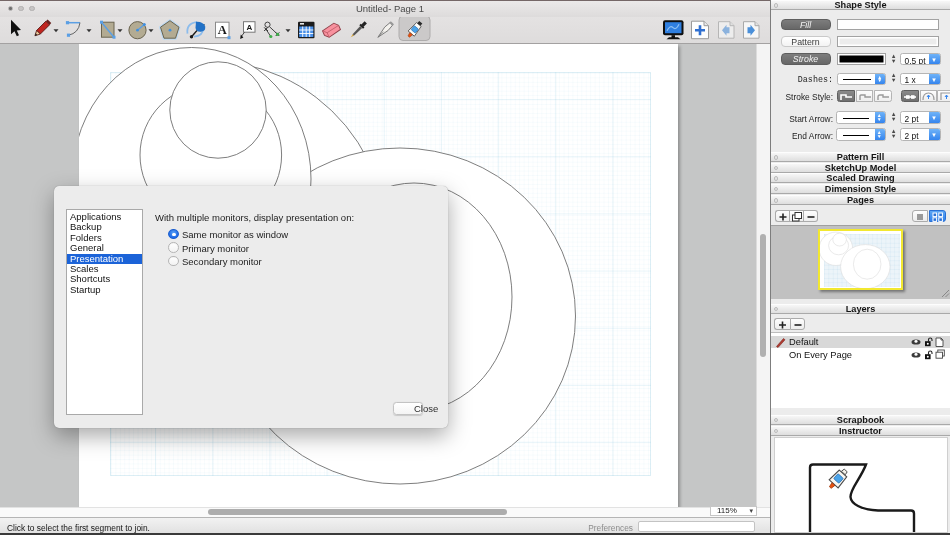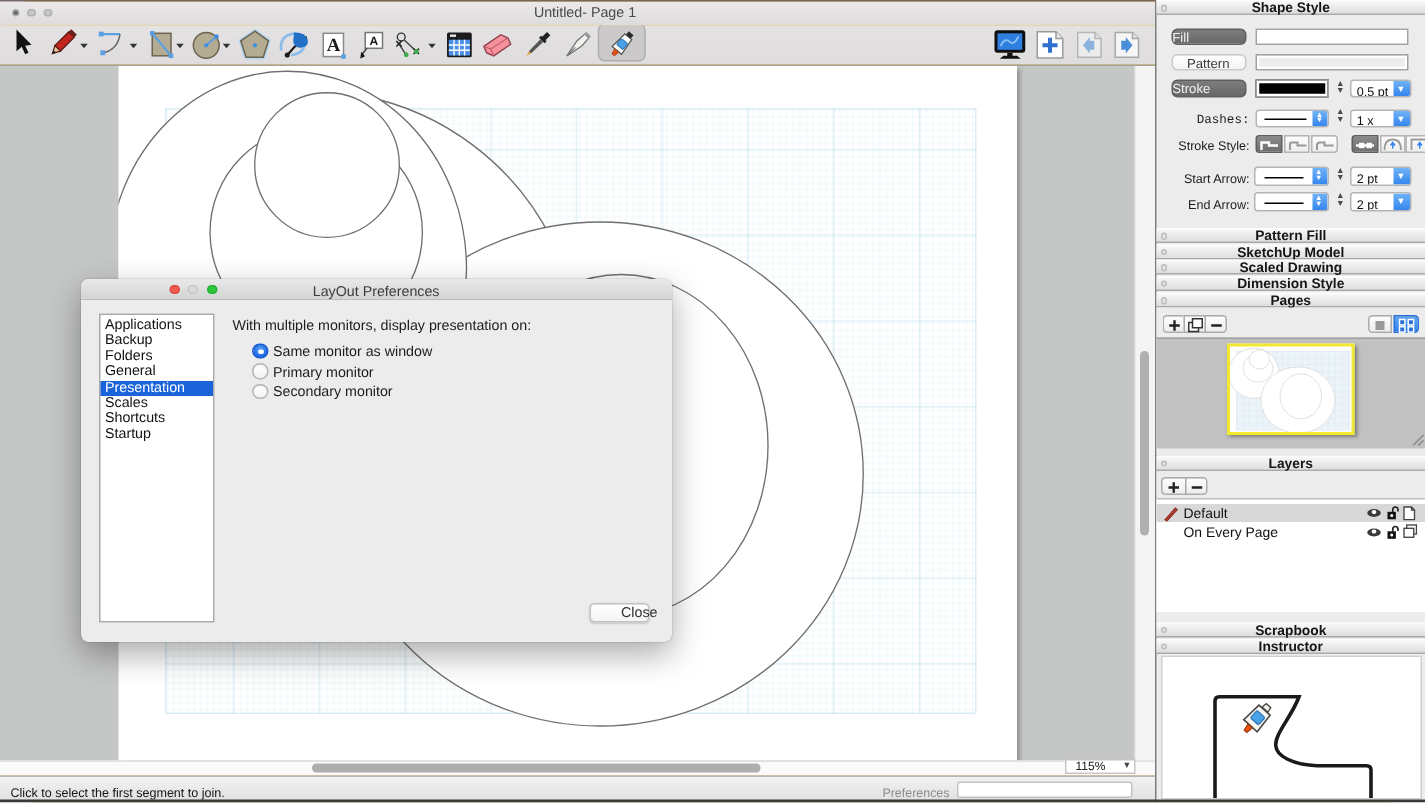--- a/index.html
+++ b/index.html
@@ -1,17 +1,17 @@
 <!DOCTYPE html>
 <html><head>
 <meta charset="utf-8">
 <style>
 * { margin:0; padding:0; box-sizing:border-box; }
 html,body { width:950px; height:535px; overflow:hidden; font-family:"Liberation Sans", sans-serif; }
-#app { position:relative; width:950px; height:535px; background:#eab308;border-radius:23px; }
+#app { position:relative; width:950px; height:535px; background:#86efac; }
 
 
 #titlebar { position:absolute; left:0; top:0; width:950px; height:17px;
   background:linear-gradient(#ebe9e9,#dddbdb); border-top:1px solid #756767; }
 .tl { position:absolute; top:4.5px; width:5.6px; height:5.6px; border-radius:50%;
   background:#c7c5c5; border:0.5px solid #b2b0b0; }
 #wtitle { position:absolute; left:300px; top:2px; width:180px; text-align:center;
   font-size:9.5px; color:#4a4a4a; }
 
 
@@ -60,34 +60,34 @@
   background:#fff; border:1px solid #a9a9a9; font-size:9.5px; color:#111; }
 #dlg-list .it { height:10.4px; line-height:10.6px; padding-left:3.5px; white-space:nowrap; }
 #dlg-list .sel { background:#1b63d8; color:#fff; }
 #dlg-msg { position:absolute; left:101.5px; top:25.5px; font-size:9.5px; color:#1c1c1c; }
 .radio-row { position:absolute; left:114.5px; font-size:9.5px; color:#1c1c1c; height:12px; }
 .rb { position:absolute; left:0; top:0.5px; width:10.5px; height:10.5px; border-radius:50%;
   background:linear-gradient(#ffffff,#f2f2f2); border:0.5px solid #b6b6b6; box-shadow:inset 0 0.5px 1px rgba(0,0,0,0.08); }
 .rb.on { background:radial-gradient(circle at 50% 35%, #5ba1f5, #1f6be8 70%); border:0.5px solid #1c5fd0; }
 .rb.on:after { content:""; position:absolute; left:3.2px; top:3.2px; width:3.6px; height:3.6px; border-radius:50%; background:#fff; }
 .radio-row .lbl { position:absolute; left:14px; top:1px; white-space:nowrap; }
-#dlg-close { position:absolute; left:339.5px; top:215.5px; width:40px; height:13px;
+#dlg-close { position:absolute; left:339.5px; top:215.5px; width:30px; height:13px;
   background:linear-gradient(#ffffff,#f4f4f4); border:1px solid #c3c3c3; border-radius:3.5px;
   font-size:9.5px; color:#2e2e2e; text-align:center; line-height:11.5px; box-shadow:0 0.5px 1px rgba(0,0,0,0.15);padding-left:20px; }
 
 
 #panel { position:absolute; left:770px; top:0; width:180px; height:535px; background:#ececec;
   border-left:1px solid #7d7d7d; font-size:8.5px; }
 .phead { position:relative; width:100%; height:10.4px;
   background:linear-gradient(#f7f7f7,#dedede); border-top:1px solid #fdfdfd; border-bottom:1px solid #a9a9a9;
   text-align:center; font-weight:bold; font-size:9.2px; color:#151515; line-height:9.6px; }
 .phead .disc { position:absolute; left:2.5px; top:2.2px; width:4.6px; height:4.6px; border-radius:50%;
   background:#e4e4e4; border:0.5px solid #bcbcbc; }
 .btn-dark { position:absolute; background:linear-gradient(#7d7d7d,#676767); border:1px solid #5e5e5e;
-  border-radius:4px; color:#f2f2f2; font-size:8.8px; }
+  border-radius:4px; color:#f2f2f2; text-align:center; font-size:8.8px;font-style:italic; }
 .btn-light { position:absolute; background:linear-gradient(#ffffff,#f3f3f3); border:1px solid #c9c9c9;
   border-radius:4px; color:#3c3c3c; text-align:center; font-size:8.8px; }
 .swatch { position:absolute; border:1px solid #a2a2a2; background:#fff; box-shadow:inset 0 0 0 1.5px #ffffff; }
 .combo { position:absolute; background:#fff; border:1px solid #b5b5b5; border-radius:2.5px; overflow:hidden; }
 .combo .cap { position:absolute; right:0; top:0; bottom:0; width:11px;
   background:linear-gradient(#6fb3f8,#3585ee); color:#fff; text-align:center; }
 .lab { position:absolute; text-align:right; font-size:8.4px; color:#1d1d1d; }
 .stepper { position:absolute; width:7px; font-size:5.8px; color:#4a4a4a; text-align:center; line-height:5.2px; }
 
 
@@ -265,26 +265,20 @@
     </div>
     <div id="vscrolltrack">
         <div id="vthumb"></div>
       </div>
     <div id="hscrollstrip"></div>
     <div id="hthumb"></div>
     <div id="zoombox">115%<span class="chev">▾</span></div>
   </div>
 
   <div id="dialog">
-    <div id="dlg-title">
-      <div class="dtl" id="dtl-r"></div>
-      <div class="dtl" id="dtl-y"></div>
-      <div class="dtl" id="dtl-g"></div>
-      <div class="txt">LayOut Preferences</div>
-    </div>
     <div id="dlg-list">
       <div class="it" style="margin-top:2px;">Applications</div>
       <div class="it">Backup</div>
       <div class="it">Folders</div>
       <div class="it">General</div>
       <div class="it sel">Presentation</div>
       <div class="it">Scales</div>
       <div class="it">Shortcuts</div>
       <div class="it">Startup</div>
     </div>

